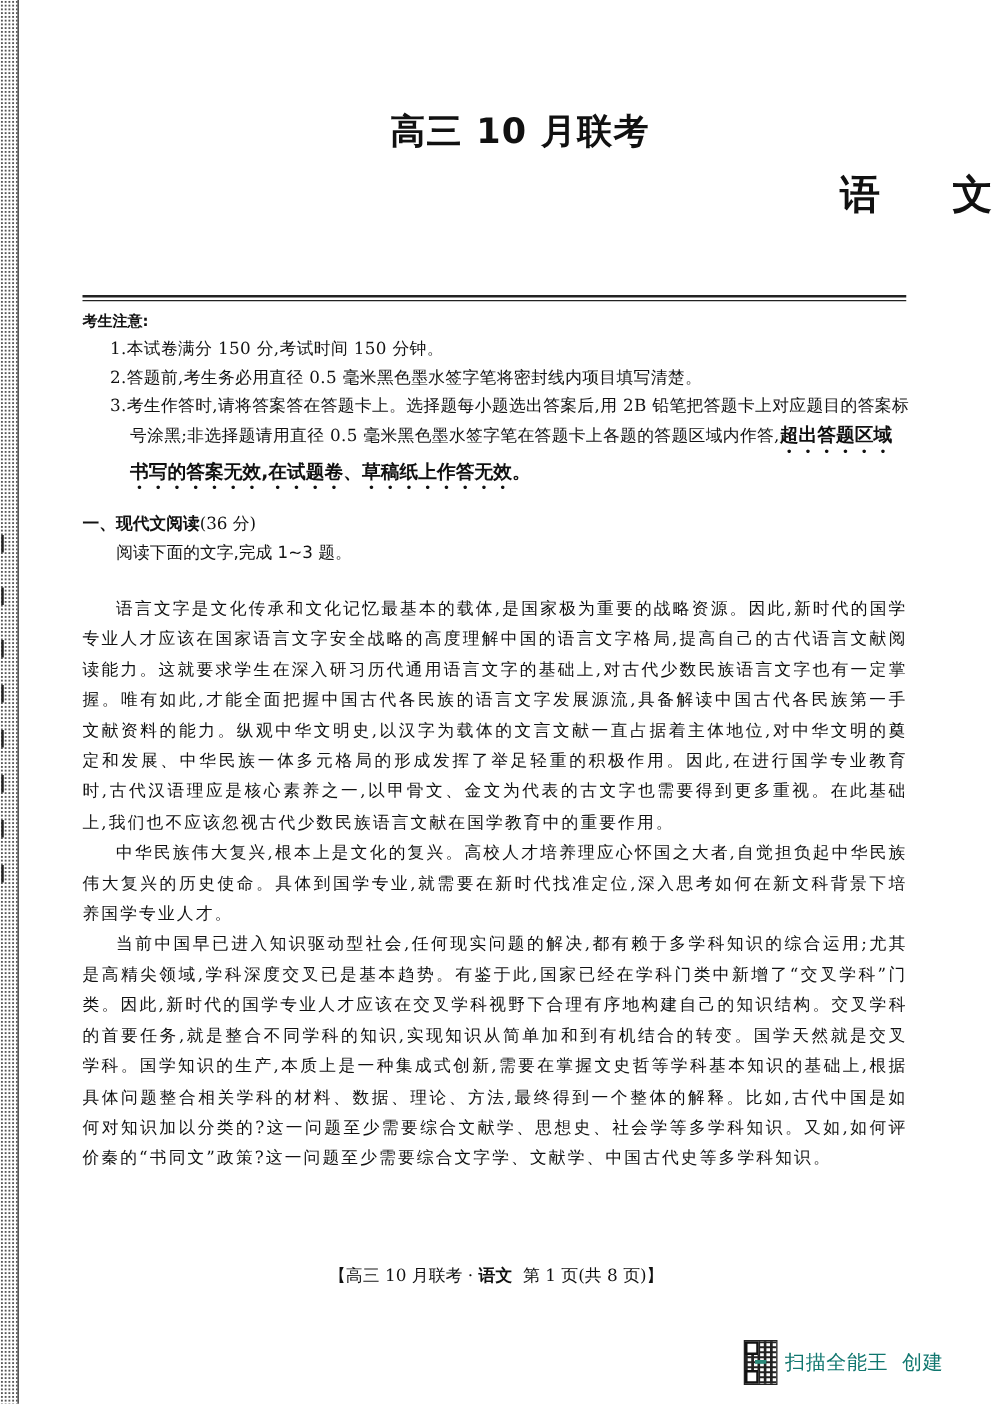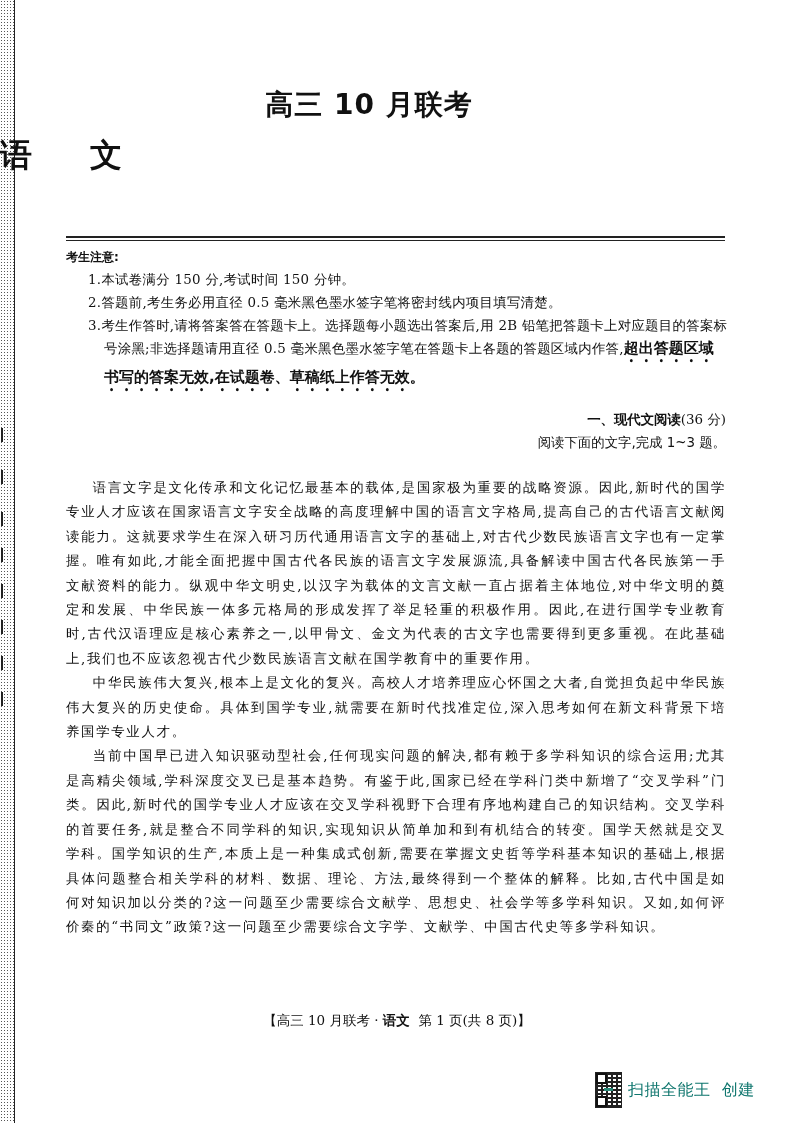--- a/index.html
+++ b/index.html
@@ -15,24 +15,24 @@
     border-right:1.5px solid #222;
   }
   .binding-marks { position:absolute; left:0; top:0; width:14px; height:1123px; }
   .binding-marks span {
     position:absolute; left:1px; width:6px; height:14px;
     border-left:2px solid #222;
   }
   .title {
     position:absolute; top:86px; left:0; width:738px; text-align:center;
     font-family:"DejaVu Sans","Liberation Sans",sans-serif;
-    font-weight:bold; font-size:28px; letter-spacing:1px;
+    font-weight:bold; font-size:28px; letter-spacing:1px;padding-left:47px;
   }
   .subject {
-    position:absolute; top:134px; left:0; width:794px; text-align:left;
+    position:absolute; top:134px; left:0; width:794px; text-align:right;
     font-weight:bold; font-size:32px;
   }
   .subject span { display:inline-block; }
   .subject .gap { width:58px; }
   .rule {
     position:absolute; left:66px; width:659px; top:236px;
     border-top:2px solid #222; border-bottom:1px solid #222; height:2px;
   }
   .notice-title {
     position:absolute; left:66px; top:249px;
@@ -45,21 +45,21 @@
   }
   .notice .item { text-indent:-16px; padding-left:16px; }
   .notice .strong {
     font-family:"DejaVu Sans","Liberation Sans",sans-serif;
     font-weight:bold; font-size:15px; letter-spacing:0;
     text-emphasis: dot; -webkit-text-emphasis: dot;
     text-emphasis-position: under; -webkit-text-emphasis-position: under;
   }
   .section {
     position:absolute; left:66px; top:409px; width:660px;
-    font-size:13.4px; line-height:22.5px;text-align:right;
+    font-size:13.4px; line-height:22.5px;
   }
   .section .h1 {
     font-family:"DejaVu Sans","Liberation Sans",sans-serif; font-weight:bold;
   }
   .section .h1 .plain { font-family:"DejaVu Serif","Liberation Serif",serif; font-weight:normal; }
   .section .h2 { font-family:"DejaVu Sans","Liberation Sans",sans-serif; }
   .section .instr { padding-left:27px; font-family:"DejaVu Sans","Liberation Sans",sans-serif; }
   .body-text {
     position:absolute; left:66px; top:476px; width:660px;
     font-size:13.4px; line-height:24.4px; letter-spacing:1.7px;

